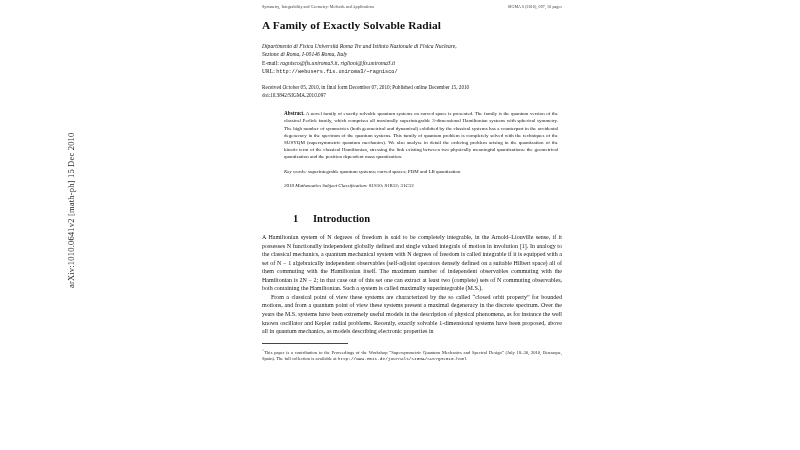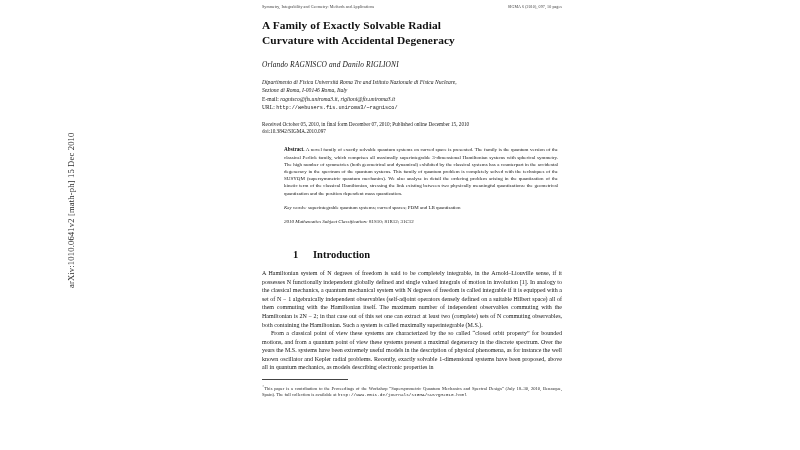--- a/index.html
+++ b/index.html
@@ -195,24 +195,22 @@
 
   <div id="column">
 
     <div class="journal-header">
       <span class="jh-left">Symmetry, Integrability and Geometry: Methods and Applications</span>
       <span class="jh-right">SIGMA 6 (2010), 097, 10 pages</span>
     </div>
 
     <div class="title">
       <div>A Family of Exactly Solvable Radial</div>
-      <div>Curvature with Accidental Degeneracy</div>
-    </div>
-
-    <div class="authors">Orlando RAGNISCO and Danilo RIGLIONI</div>
+    </div>
+
 
     <div class="affil">
       <div>Dipartimento di Fisica Università Roma Tre and Istituto Nazionale di Fisica Nucleare,</div>
       <div>Sezione di Roma, I-00146 Roma, Italy</div>
     </div>
 
     <div class="contact">
       <div>
         <span class="lbl">E-mail:</span>
         <span class="ital">ragnisco@fis.uniroma3.it, riglioni@fis.uniroma3.it</span>

